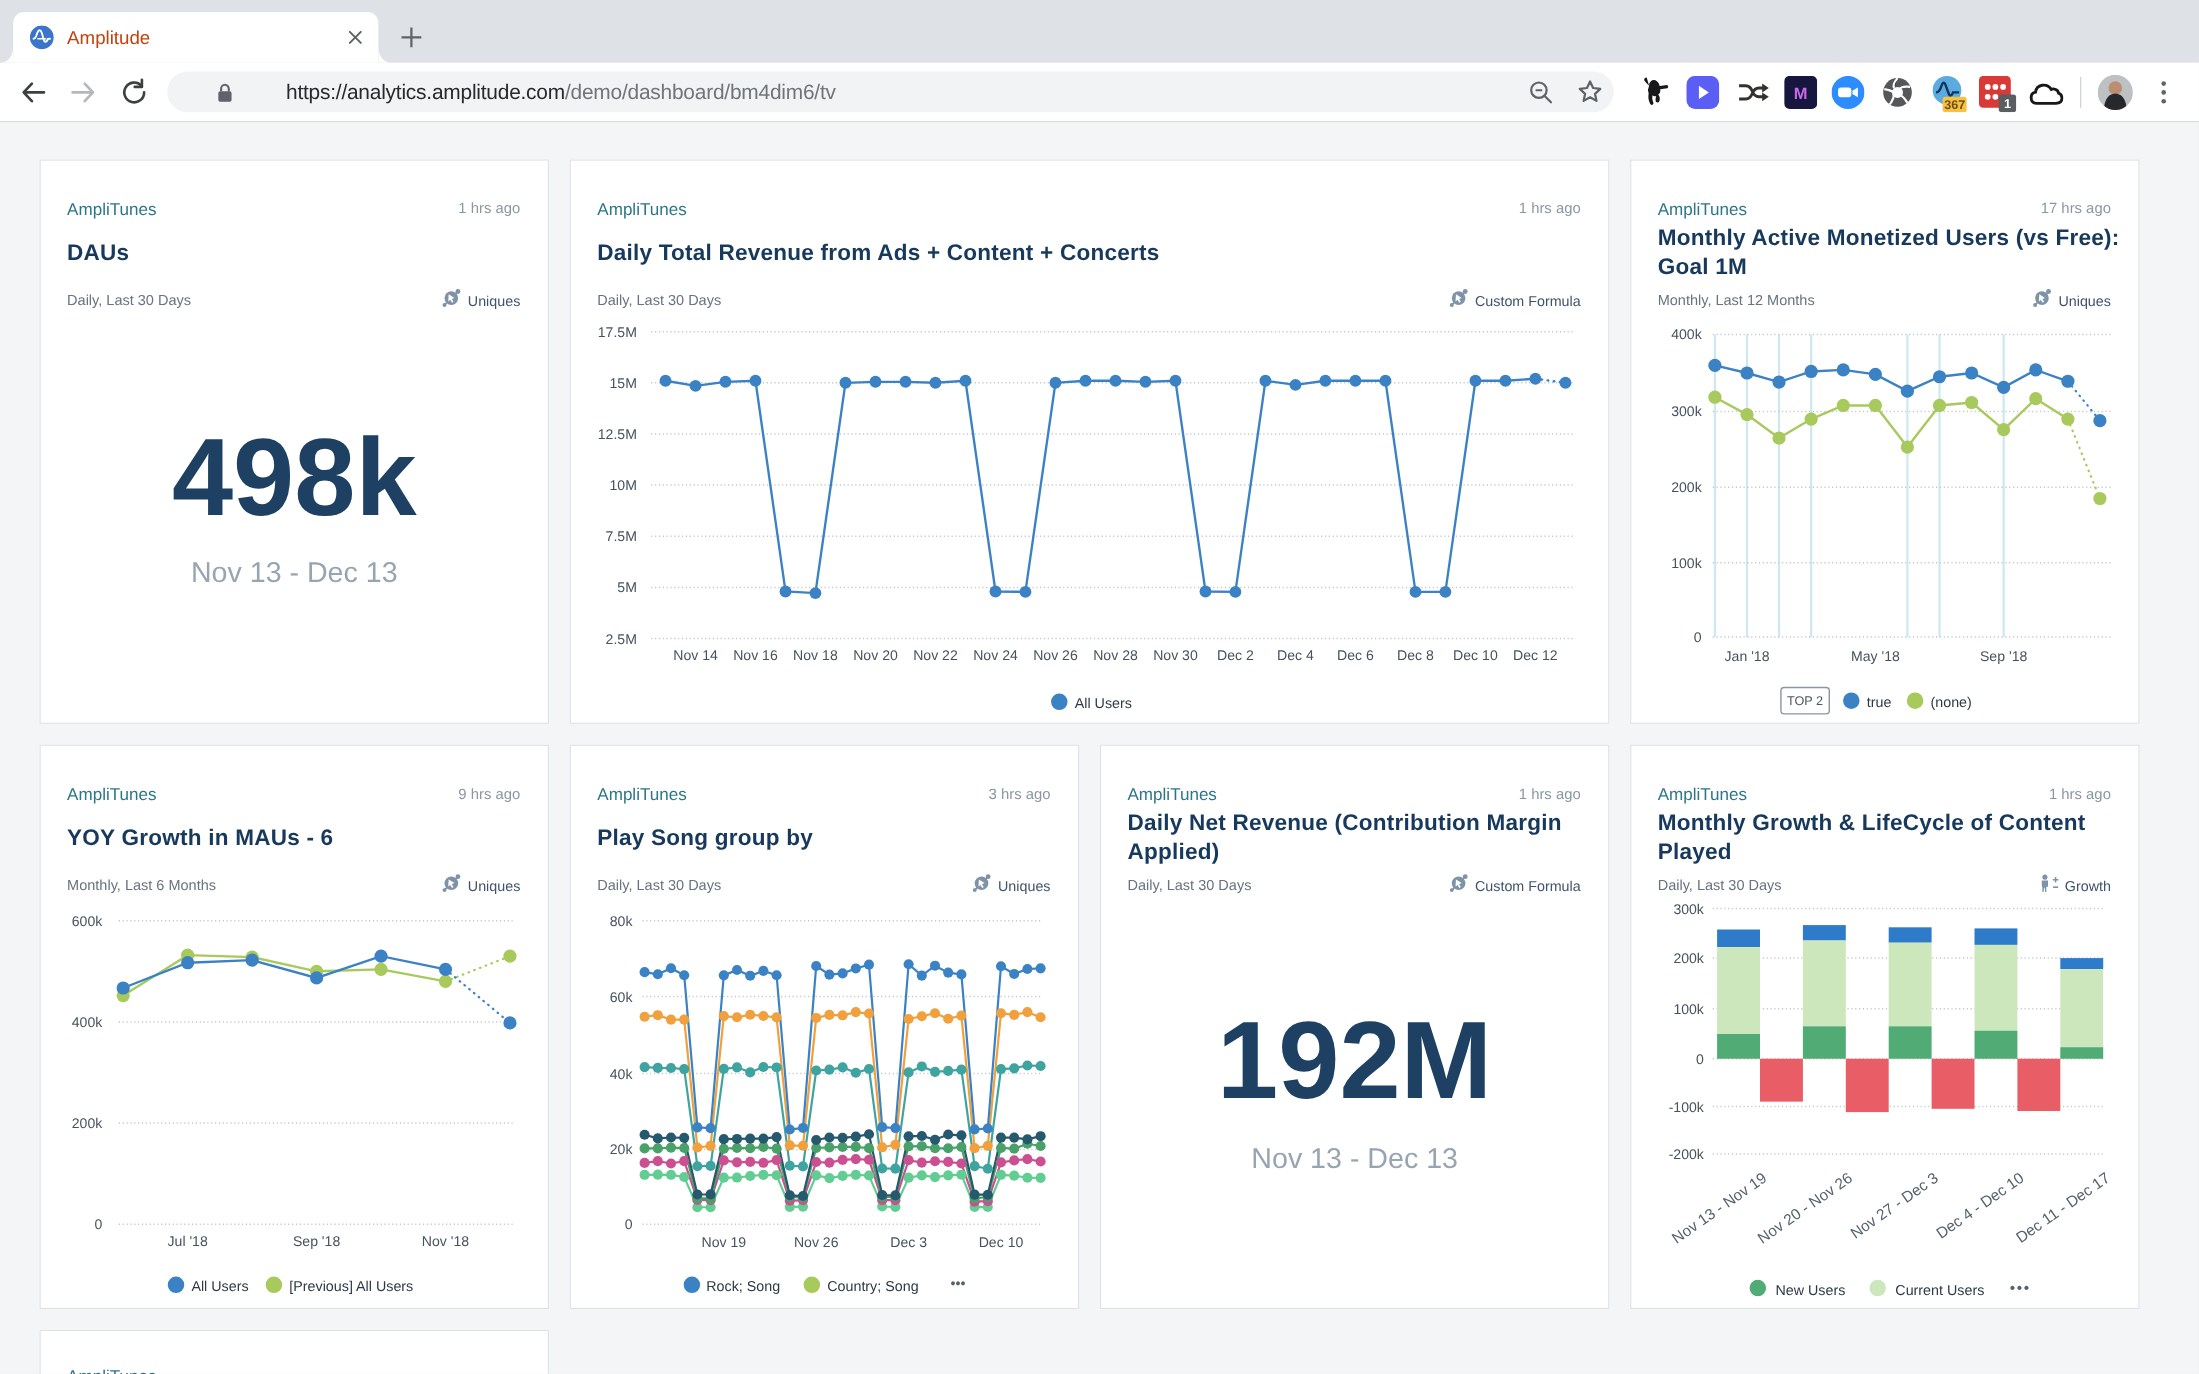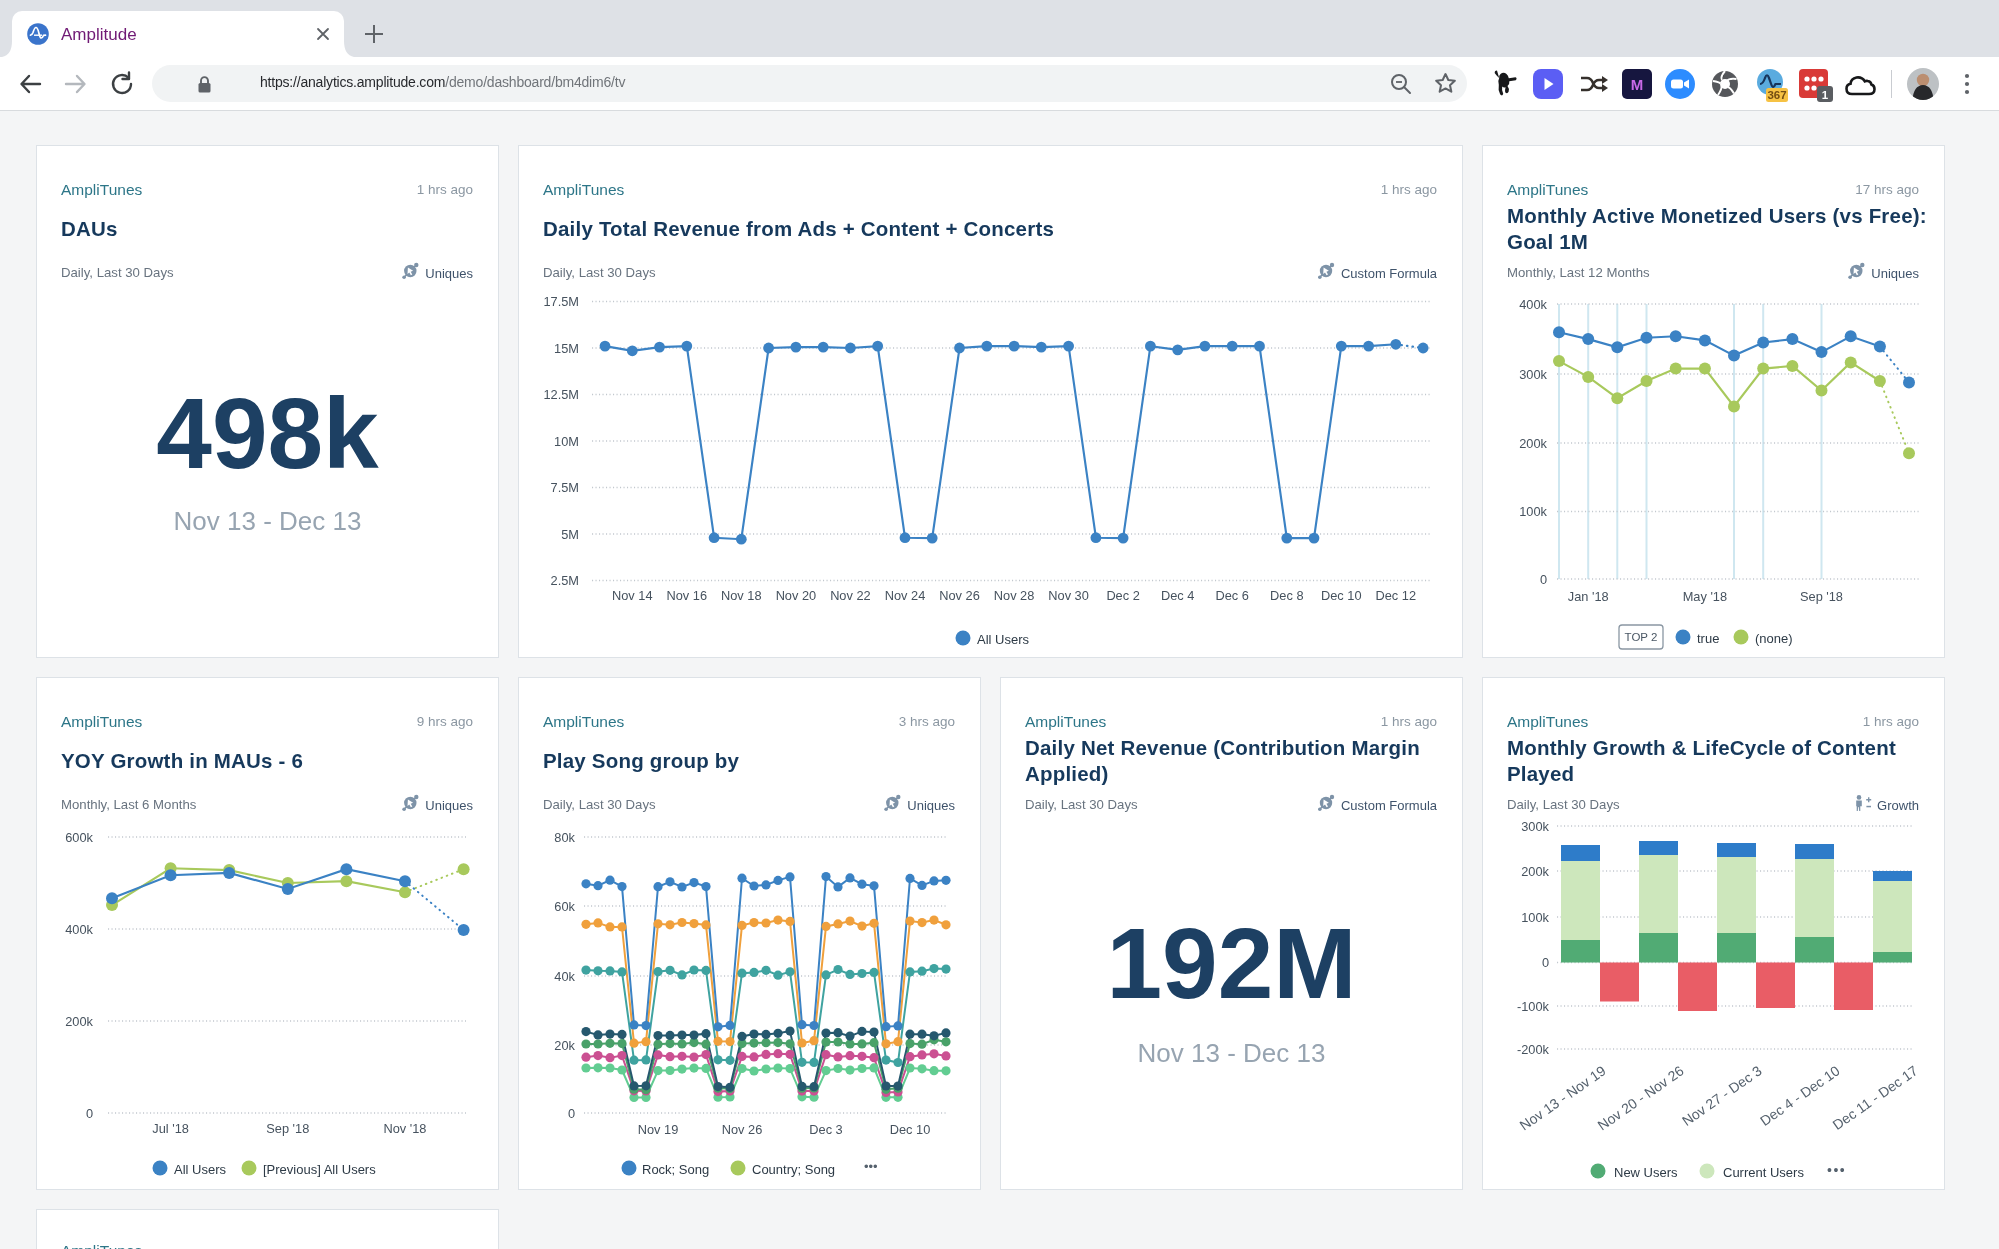--- a/index.html
+++ b/index.html
@@ -11,21 +11,21 @@
     <path d="M10 0 L10 16 L0 16 Q10 14 10 0 Z" fill="#fff"></path>
   </svg>
 <svg style="position:absolute;left:344px;top:41px" width="10" height="16">
     <path d="M0 0 L0 16 L10 16 Q0 14 0 0 Z" fill="#fff"></path>
   </svg>
 <svg style="position:absolute;left:27px;top:23px" width="22" height="22" viewBox="0 0 22 22">
 <circle cx="11" cy="11" r="10.8" fill="#3a74cb"></circle>
 <path d="M3.5 12.2 Q5 12.2 6 9.5 Q7.5 4.5 9 4.5 Q10.5 4.5 11.8 9.7 L12.4 12 Q13.2 15 14.3 15 Q15.6 15 16.6 12.3 Q17.3 12.2 18.5 12.2" fill="none" stroke="#fff" stroke-width="1.7" stroke-linecap="round"></path>
 <line x1="7" y1="12.2" x2="15" y2="12.2" stroke="#fff" stroke-width="1.4"></line>
 </svg>
-<div style="position:absolute;left:61px;top:25px;font-size:17px;color:#701a75">Amplitude</div>
+<div style="position:absolute;left:61px;top:25px;font-size:17px;color:#c2410c">Amplitude</div>
 <svg style="position:absolute;left:314px;top:25px" width="18" height="18">
     <path d="M4 4 L14 14 M14 4 L4 14" stroke="#5f6368" stroke-width="1.8" stroke-linecap="round"></path>
   </svg>
 <svg style="position:absolute;left:362px;top:22px" width="24" height="24">
     <path d="M12 3 L12 21 M3 12 L21 12" stroke="#5f6368" stroke-width="2"></path>
   </svg>
 <div style="position:absolute;left:0;top:57px;width:1999px;height:54px;background:#fff;border-bottom:1px solid #d8dbde"></div>
 <svg style="position:absolute;left:16px;top:70px" width="28" height="28" viewBox="0 0 28 28">
     <path d="M24 14 L6 14 M13 6 L5.5 14 L13 22" stroke="#3c4043" stroke-width="2.4" fill="none" stroke-linecap="round" stroke-linejoin="round"></path>
   </svg>
@@ -34,21 +34,21 @@
   </svg>
 <svg style="position:absolute;left:108px;top:70px" width="28" height="28" viewBox="0 0 28 28">
     <path d="M23 14 A9 9 0 1 1 20.5 7.8" stroke="#3c4043" stroke-width="2.4" fill="none" stroke-linecap="round"></path>
     <path d="M21 2.5 L21 9 L14.5 9" fill="none" stroke="#3c4043" stroke-width="2.4" stroke-linecap="round" stroke-linejoin="round"></path>
   </svg>
 <div style="position:absolute;left:152px;top:65px;width:1315px;height:37px;background:#f1f3f4;border-radius:19px"></div>
 <svg style="position:absolute;left:196px;top:75px" width="17" height="20" viewBox="0 0 17 20">
     <rect x="2.5" y="8" width="12" height="9.5" rx="1.6" fill="#5f6368"></rect>
     <path d="M5 8 V5.8 A3.5 3.7 0 0 1 12 5.8 V8" fill="none" stroke="#5f6368" stroke-width="1.9"></path>
   </svg>
-<div style="position:absolute;left:260px;top:72px;font-size:14px;letter-spacing:-0.2px;color:#27292d;top:74px;white-space:pre">https://analytics.amplitude.com<span style="color:#71757a">/demo/dashboard/bm4dim6/tv</span></div>
+<div style="position:absolute;left:260px;top:72px;font-size:19px;letter-spacing:-0.2px;color:#27292d;top:74px;white-space:pre">https://analytics.amplitude.com<span style="color:#71757a">/demo/dashboard/bm4dim6/tv</span></div>
 <svg style="position:absolute;left:1388px;top:71px" width="26" height="26" viewBox="0 0 26 26">
     <circle cx="11" cy="11" r="7" fill="none" stroke="#5f6368" stroke-width="2"></circle>
     <line x1="16" y1="16" x2="22" y2="22" stroke="#5f6368" stroke-width="2" stroke-linecap="round"></line>
     <line x1="8" y1="11" x2="14" y2="11" stroke="#5f6368" stroke-width="1.8"></line>
   </svg>
 <svg style="position:absolute;left:1432px;top:70px" width="27" height="27" viewBox="0 0 24 24">
     <path d="M12 3.6 L14.5 8.9 L20.3 9.6 L16 13.6 L17.2 19.3 L12 16.4 L6.8 19.3 L8 13.6 L3.7 9.6 L9.5 8.9 Z" fill="none" stroke="#5f6368" stroke-width="1.8" stroke-linejoin="round"></path>
   </svg>
 <svg style="position:absolute;left:1492px;top:69px" width="26" height="30" viewBox="0 0 26 30">
     <path d="M5 1.5 Q2.2 1.8 2.8 4.2 Q4.5 6.5 7.2 9 Q6.8 6.5 8.5 5 Q11.5 2.5 14.5 5 Q16.2 6.3 16.8 9.2 L23.5 8.2 Q25.5 9.3 23.8 11.2 L17.3 12.2 Q17.8 15.5 15.5 17 Q17.6 19.5 16.6 22.8 Q15.2 25.5 13.2 23.2 Q12.8 20.5 13.6 18.2 Q11.5 18.8 10.2 17.5 Q9.4 21.5 11.2 24.8 Q10.4 27.5 8.2 25.6 Q5.8 21 6.8 15.8 Q5.4 12.5 7.2 9 Z" fill="#17181a"></path>

